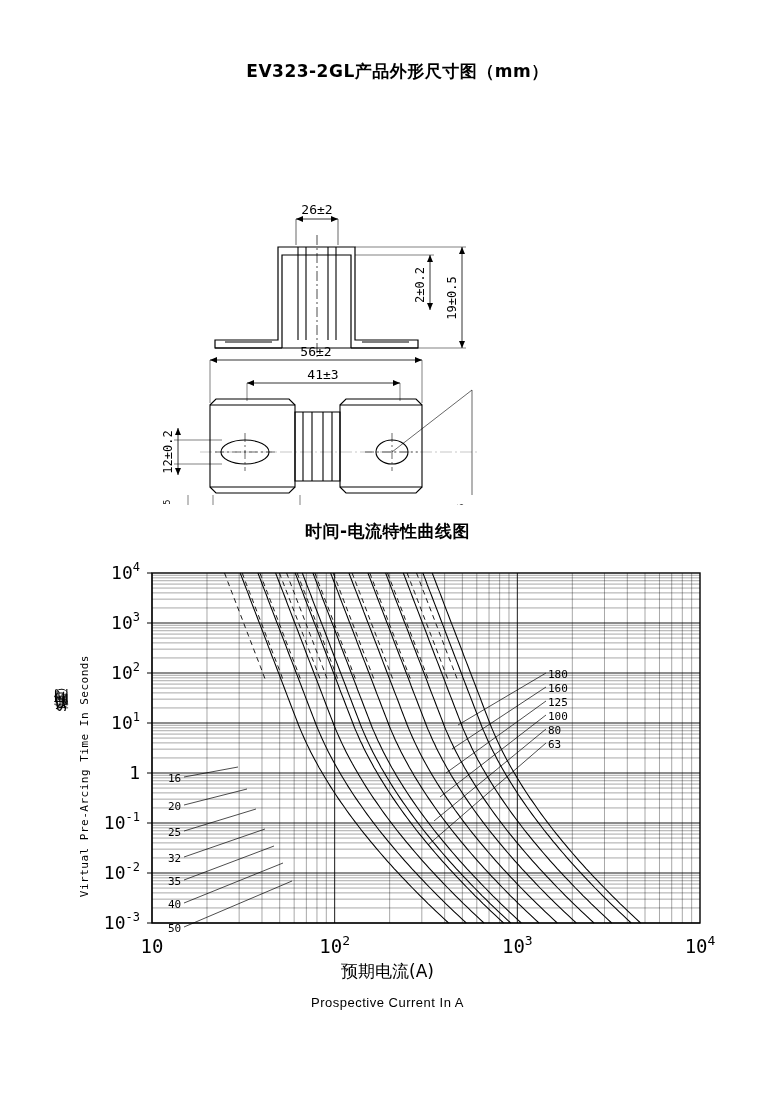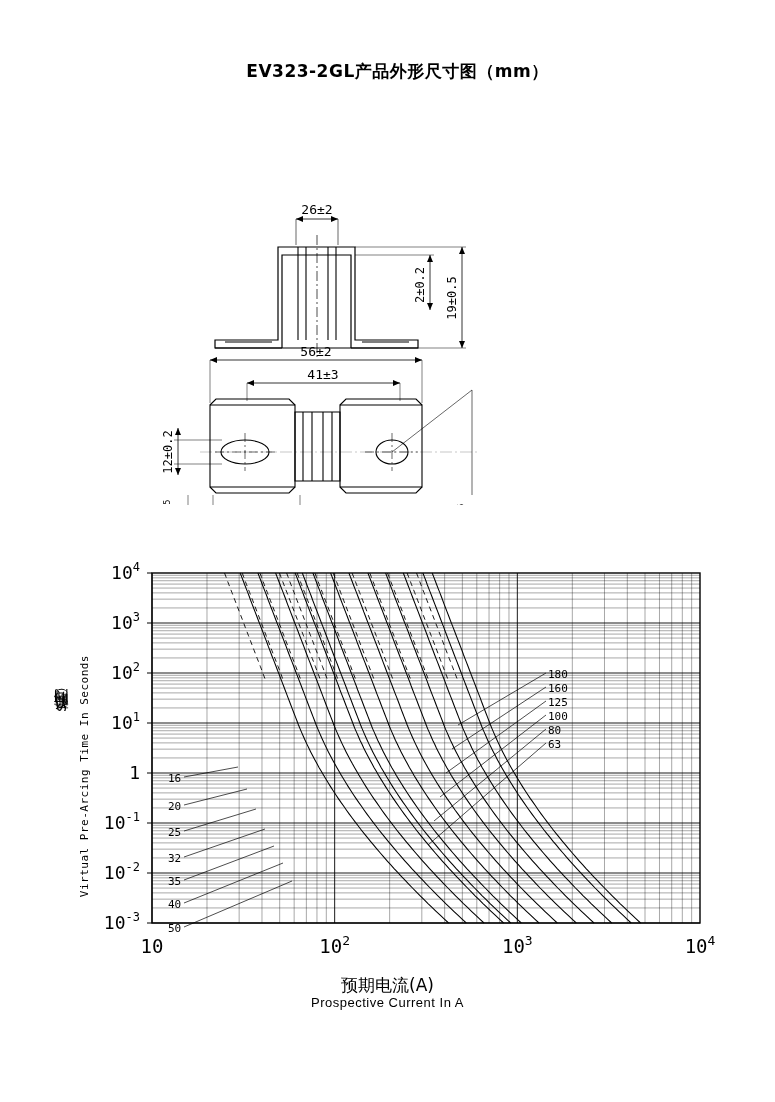--- a/index.html
+++ b/index.html
@@ -34,21 +34,21 @@
     letter-spacing:2px;
   }
   .ylabel-en{
     position:absolute;left:78px;top:655px;
     font-family:"DejaVu Sans Mono",monospace;font-size:11px;
     writing-mode:vertical-rl;transform:rotate(180deg);
     letter-spacing:0.5px;
   }
   .xlabel-cn{
     position:absolute;left:0;top:960px;width:775px;text-align:center;
-    font-family:"DejaVu Sans",sans-serif;font-size:17px;margin-top:14px;
+    font-family:"DejaVu Sans",sans-serif;font-size:17px;
   }
   .xlabel-en{
     position:absolute;left:0;top:995px;width:775px;text-align:center;
     font-family:Liberation Sans, sans-serif;font-size:13px;
     letter-spacing:0.5px;
   }
   text{font-family:"DejaVu Sans Mono",monospace;}
 </style>
 </head>
 <body>
@@ -158,20 +158,21 @@
 
         <line x1="382" y1="357" x2="462" y2="295" stroke-width="0.6"></line>
         <line x1="462" y1="295" x2="462" y2="400" stroke-width="0.6"></line>
         <text x="456" y="470" font-size="12" fill="#000" stroke="none" transform="rotate(-90 456 470)" text-anchor="start">Φ17.7</text>
         <text x="446" y="428" font-size="8" fill="#000" stroke="none" transform="rotate(-90 446 428)" text-anchor="start">0</text>
         <text x="454" y="428" font-size="8" fill="#000" stroke="none" transform="rotate(-90 454 428)" text-anchor="start">-0.5</text>
       </g>
     </svg>
   </div>
 
+  <div class="title" id="title-curve">时间-电流特性曲线图</div>
 
   <div class="chartwrap">
     <svg width="775" height="420" viewBox="0 0 775 420" id="chart-svg">
         <defs>
           <clipPath id="clipTop">
             <rect x="152" y="18" width="548" height="107.74509799928717"></rect>
           </clipPath>
         </defs>
         <g>
           <line x1="152" y1="18" x2="152" y2="368" stroke="#000" stroke-width="0.9"></line>

